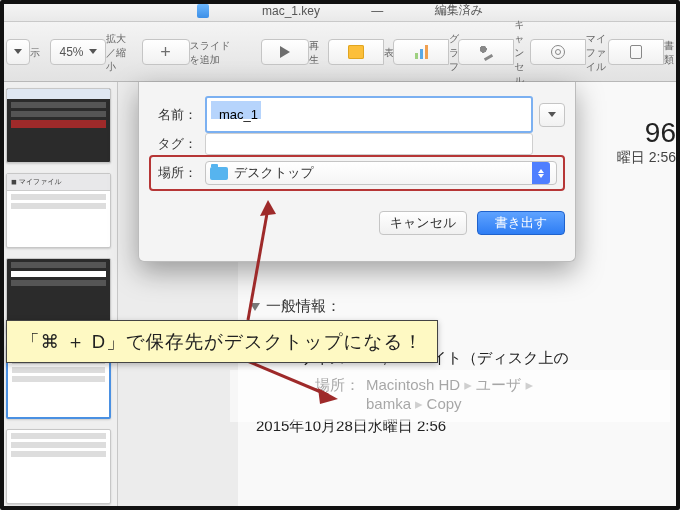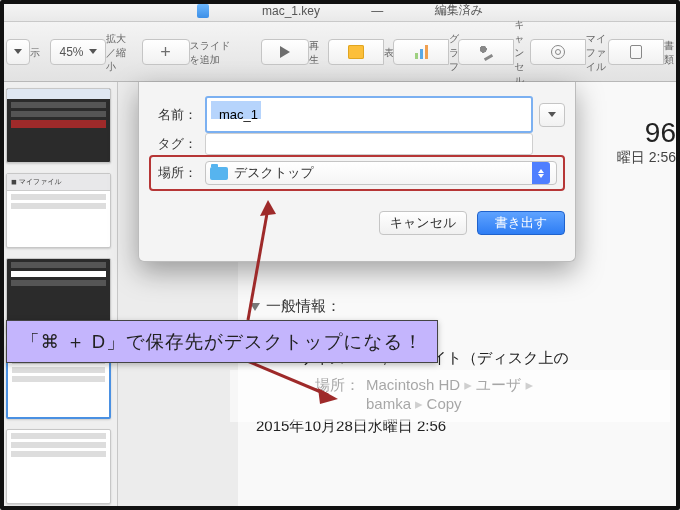--- a/index.html
+++ b/index.html
@@ -167,21 +167,21 @@
     font-size: 13px; display:flex;align-items:center;justify-content:center;
   }
   .btn.primary {
     background: linear-gradient(#5fa3ff,#2e7df4);
     border: 1px solid #1f62cc; color:#fff;
   }
 
   
   .callout {
     position: absolute; left: 6px; top: 320px;
-    background: #c4b5fd; border: 1px solid #444;
+    background: #fef9c3; border: 1px solid #444;
     padding: 8px 14px; font-size: 18.5px; color:#222;
     z-index: 40;
     box-shadow: 0 2px 6px rgba(0,0,0,.25);
     letter-spacing: 1px;
     white-space: nowrap;
   }
   
   .arrows { position:absolute; inset:0; z-index: 30; pointer-events:none;}
   .arrows line { stroke:#9e2a2a; stroke-width:3; }
   .arrows polygon { fill:#9e2a2a; }

